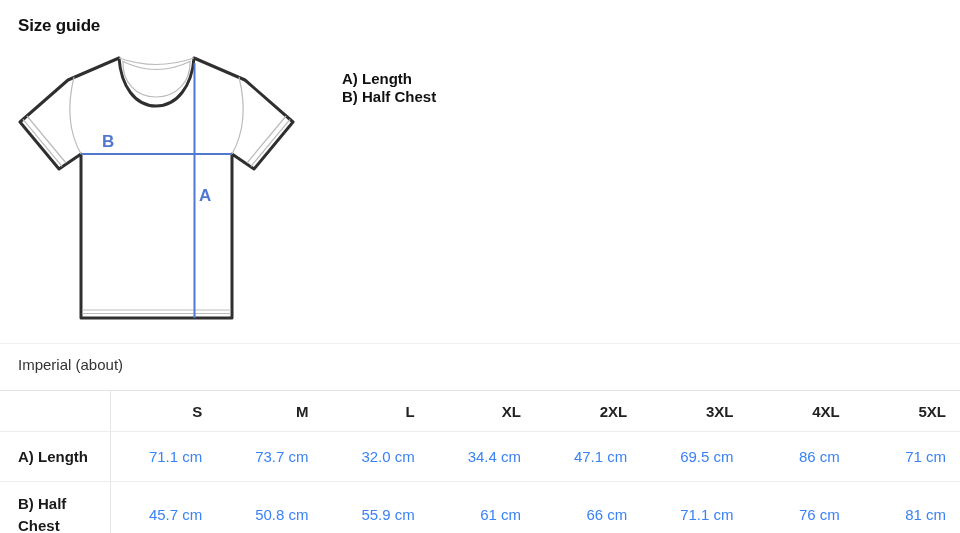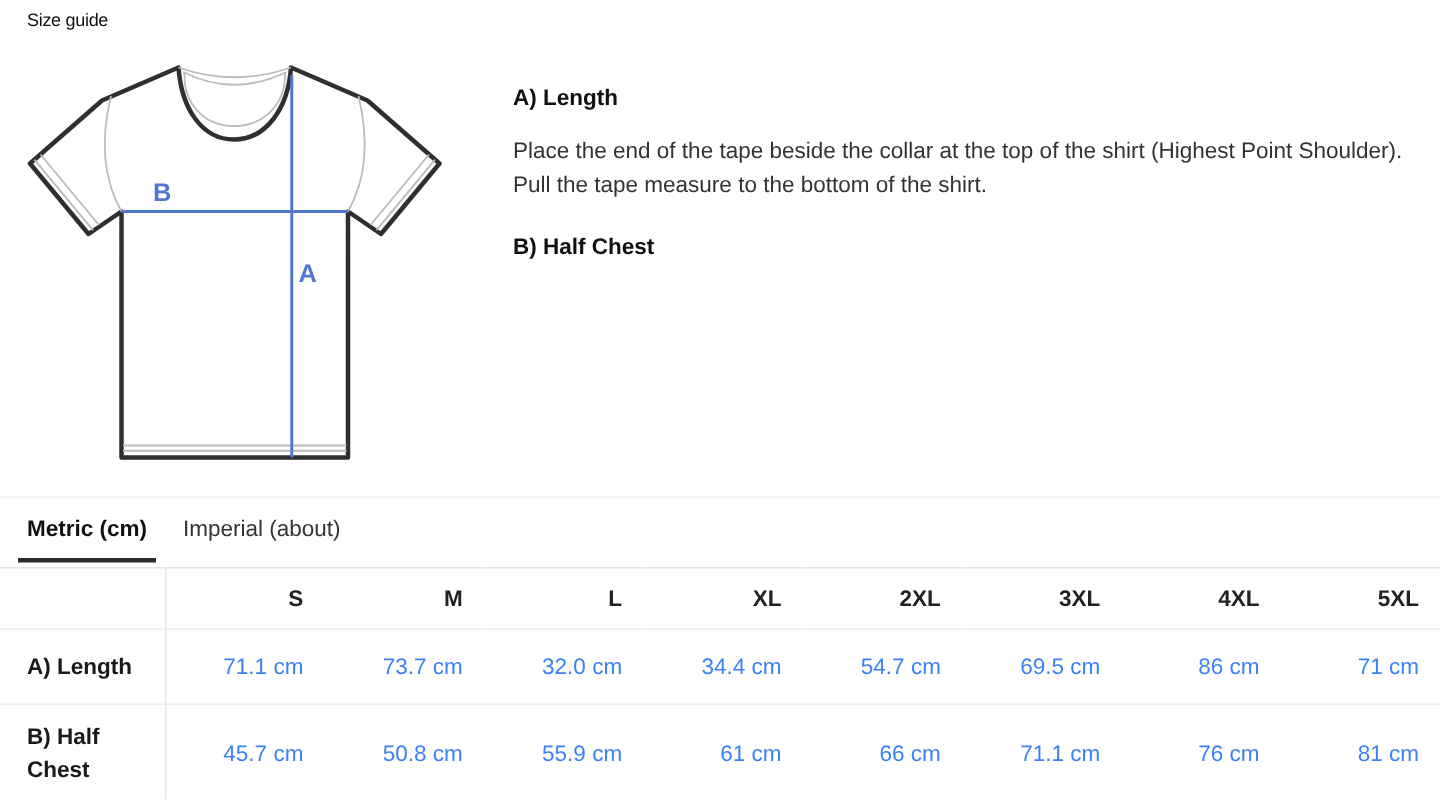--- a/index.html
+++ b/index.html
@@ -4,22 +4,22 @@
 <style>
   * { box-sizing: border-box; }
   html, body { margin: 0; padding: 0; }
   body {
     width: 960px; height: 533px; overflow: hidden;
     background: #ffffff;
     font-family: "Liberation Sans", sans-serif;
     color: #1d1d1f;
   }
   .page-title {
-    font-size: 12px; font-weight: 400; color: #111;
-    margin: 3px 0 0 18px; line-height: 20px; letter-spacing: -0.2px;
+    font-size: 17px; font-weight: 700; color: #111;
+    margin: 16px 0 0 18px; line-height: 20px; letter-spacing: -0.2px;
   }
   .top-section { display: flex; margin-top: 8px; padding: 0 16px 0 6px; }
   .shirt-wrap { width: 310px; flex: none; }
   .info-col { flex: 1; margin-left: 26px; padding-top: 26px; max-width: 612px; }
   .info-col h3 { font-size: 15px; font-weight: 700; color: #111; margin: 0; line-height: 18px; }
   .info-col p { font-size: 15px; color: #333; line-height: 23px; margin: 14px 0 21px; }
   .section-divider { border: 0; border-top: 1px solid #f0f0f0; margin: 10px 0 0; }
   .tabs { display: flex; align-items: flex-end; padding: 12px 0 0 12px; }
   .tab {
     font-size: 15px; color: #333; padding: 0 6px 10px; margin-right: 12px;
@@ -69,29 +69,27 @@
 
       <line x1="188.5" y1="19" x2="188.5" y2="274" stroke-width="2" stroke="#5077d1"></line>
       <line x1="75" y1="110" x2="226" y2="110" stroke-width="2" stroke="#5077d1"></line>
       <text x="96" y="103" font-size="17" font-weight="bold" fill="#5077d1">B</text>
       <text x="193" y="157" font-size="17" font-weight="bold" fill="#5077d1">A</text>
     </svg>
   </div>
 
   <div class="info-col">
     <h3>A) Length</h3>
-    <p>Place the end of the tape beside the collar at the top of the shirt (Highest Point Shoulder). Pull the tape measure to the bottom of the shirt.</p>
     <h3>B) Half Chest</h3>
   </div>
 </div>
 
 <hr class="section-divider">
 
 <div class="tabs">
-  <div class="tab active">Metric (cm)</div>
   <div class="tab">Imperial (about)</div>
 </div>
 
 <table class="size-table">
   <colgroup>
     <col style="width:110px">
     <col>
       <col>
       <col>
       <col>
@@ -113,21 +111,21 @@
         <th class="size-col">5XL</th>
       </tr>
   </thead>
   <tbody>
       <tr class="row-0">
         <td class="row-label">A) Length</td>
         <td class="value">71.1 cm</td>
         <td class="value">73.7 cm</td>
         <td class="value">32.0 cm</td>
         <td class="value">34.4 cm</td>
-        <td class="value">54.7 cm</td>
+        <td class="value">47.1 cm</td>
         <td class="value">69.5 cm</td>
         <td class="value">86 cm</td>
         <td class="value">71 cm</td>
       </tr>
       <tr class="row-1">
         <td class="row-label">B) Half Chest</td>
         <td class="value">45.7 cm</td>
         <td class="value">50.8 cm</td>
         <td class="value">55.9 cm</td>
         <td class="value">61 cm</td>

